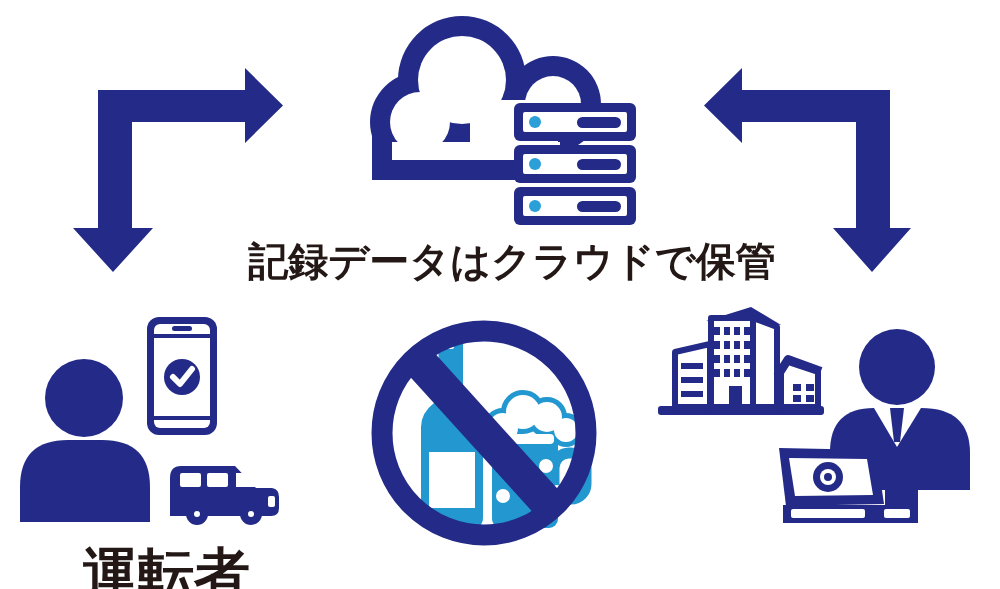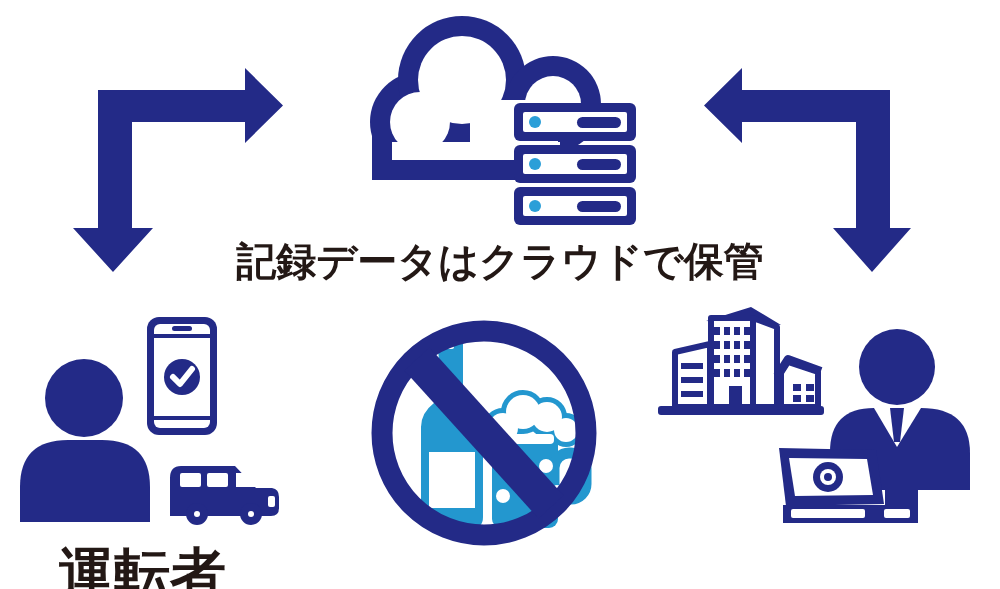--- a/index.html
+++ b/index.html
@@ -12,21 +12,21 @@
   .nf{fill:var(--navy,#232a87);}
   .ns{stroke:var(--navy,#232a87);}
   .wf{fill:#ffffff;}
   .ws{stroke:#ffffff;}
   .lf{fill:var(--light-blue,#2397cf);}
   .ls{stroke:var(--light-blue,#2397cf);}
   .cf{fill:var(--accent-dot,#2b9fd8);}
   .nofill{fill:none;}
   .caption{
     position:absolute;color:var(--text,#231815);font-weight:900;
-    white-space:nowrap;line-height:1.1;
+    white-space:nowrap;line-height:1.1;margin-left:24px;
   }
   #cloud-caption{left:0;right:0;top:239px;text-align:center;font-size:40px;letter-spacing:0px;}
   #driver-label{left:58px;top:543px;font-size:56px;}
   #admin-label{left:773px;top:543px;font-size:42px;}
 </style>
 </head>
 <body>
 
 <div id="stage">
 

